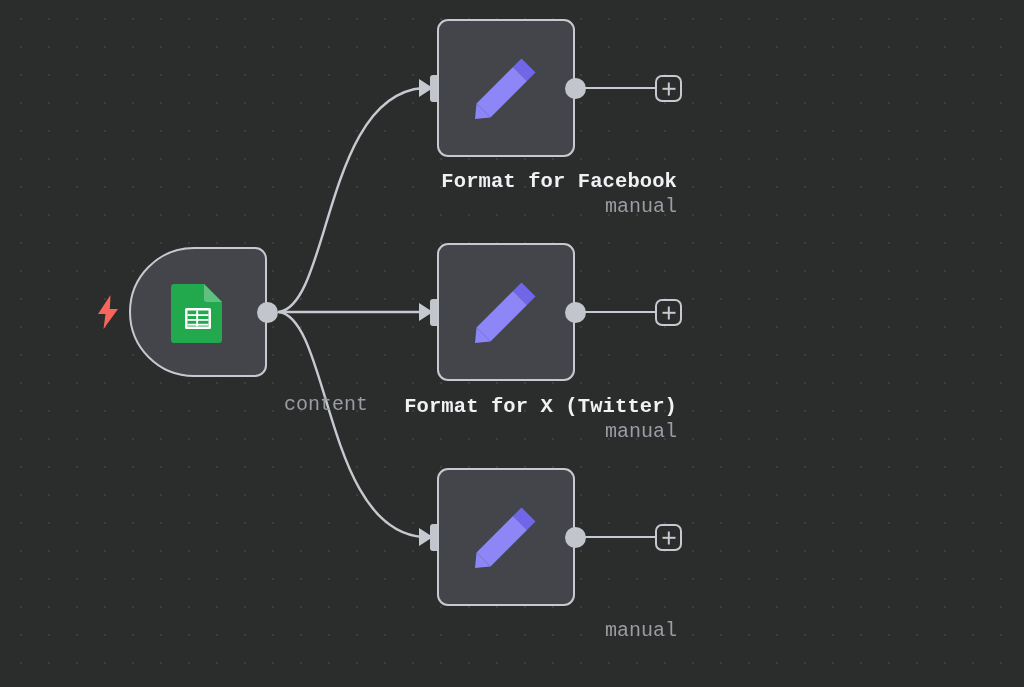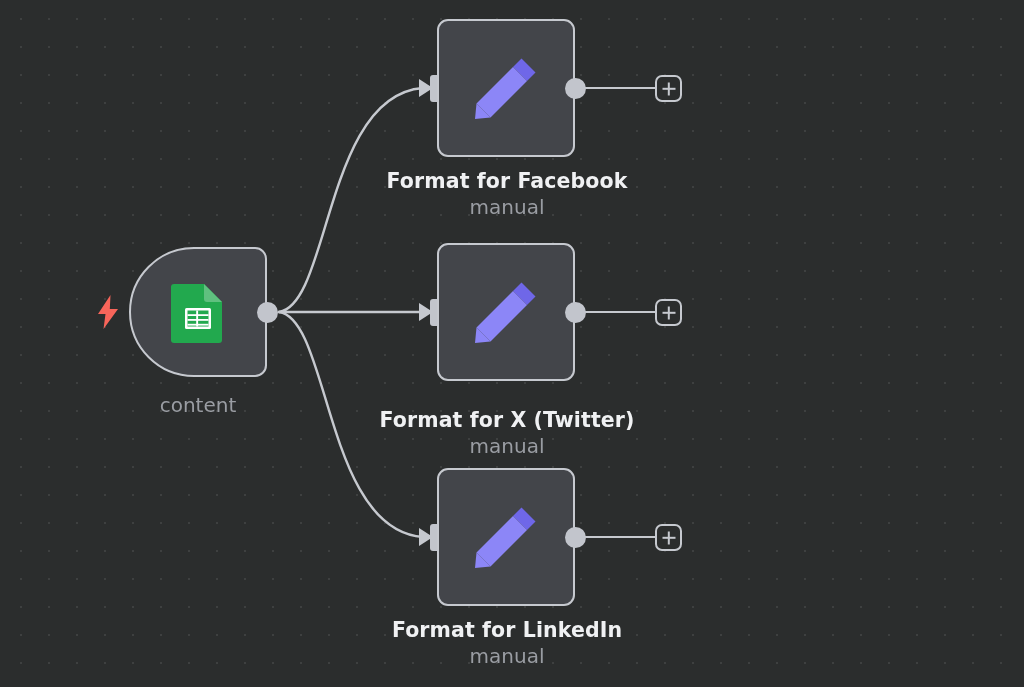--- a/index.html
+++ b/index.html
@@ -66,23 +66,24 @@
 
   .node-trigger {
     width: 138px;
     height: 130px;
     border-radius: 66px 12px 12px 66px;
   }
 
   
   .caption {
     position: absolute;
-    text-align: center;
+    text-align: right;
     width: 340px;
     pointer-events: none;
+    font-family: Liberation Mono, monospace;
   }
   .caption-title {
     color: #f0f1f3;
     font-size: 20.5px;
     font-weight: 600;
     letter-spacing: 0.1px;
     line-height: 25px;
     white-space: nowrap;
   }
   .caption-sub {
@@ -217,37 +218,36 @@
       <path d="M54.5 9.5 L68.5 23.5 L60.0 32.0 L46.0 18.0 z" fill="#6f67e8"></path>
       <path d="M46.0 18.0 L60.0 32.0 L23.5 68.5 L9.5 54.5 z" fill="#8c86f7"></path>
       <path d="M9.5 54.5 L23.5 68.5 L8.0 70.0 z" fill="#8c86f7"></path>
     </svg>
   </div>
 
   <div class="port-out" style="left:565px; top:302px;"></div>
 
   <div class="plus-btn" style="left:655px; top:299px;"></div>
 
-  <div class="caption" style="left:337px; top:408px;">
+  <div class="caption" style="left:337px; top:394px;">
     <div class="caption-title">Format for X (Twitter)</div>
     <div class="caption-sub">manual</div>
   </div>
 
   <div class="port-in" style="left:430px; top:524px;"></div>
 
   <div class="node node-action" style="left:437px; top:468px;">
     <svg class="icon-pencil" viewBox="0 0 78 78">
       <path d="M54.5 9.5 L68.5 23.5 L60.0 32.0 L46.0 18.0 z" fill="#6f67e8"></path>
       <path d="M46.0 18.0 L60.0 32.0 L23.5 68.5 L9.5 54.5 z" fill="#8c86f7"></path>
       <path d="M9.5 54.5 L23.5 68.5 L8.0 70.0 z" fill="#8c86f7"></path>
     </svg>
   </div>
 
   <div class="port-out" style="left:565px; top:527px;"></div>
 
   <div class="plus-btn" style="left:655px; top:524px;"></div>
 
   <div class="caption" style="left:337px; top:618px;">
-    <div class="caption-title">Format for LinkedIn</div>
     <div class="caption-sub">manual</div>
   </div>
 
 </div>
 
 </body></html>

